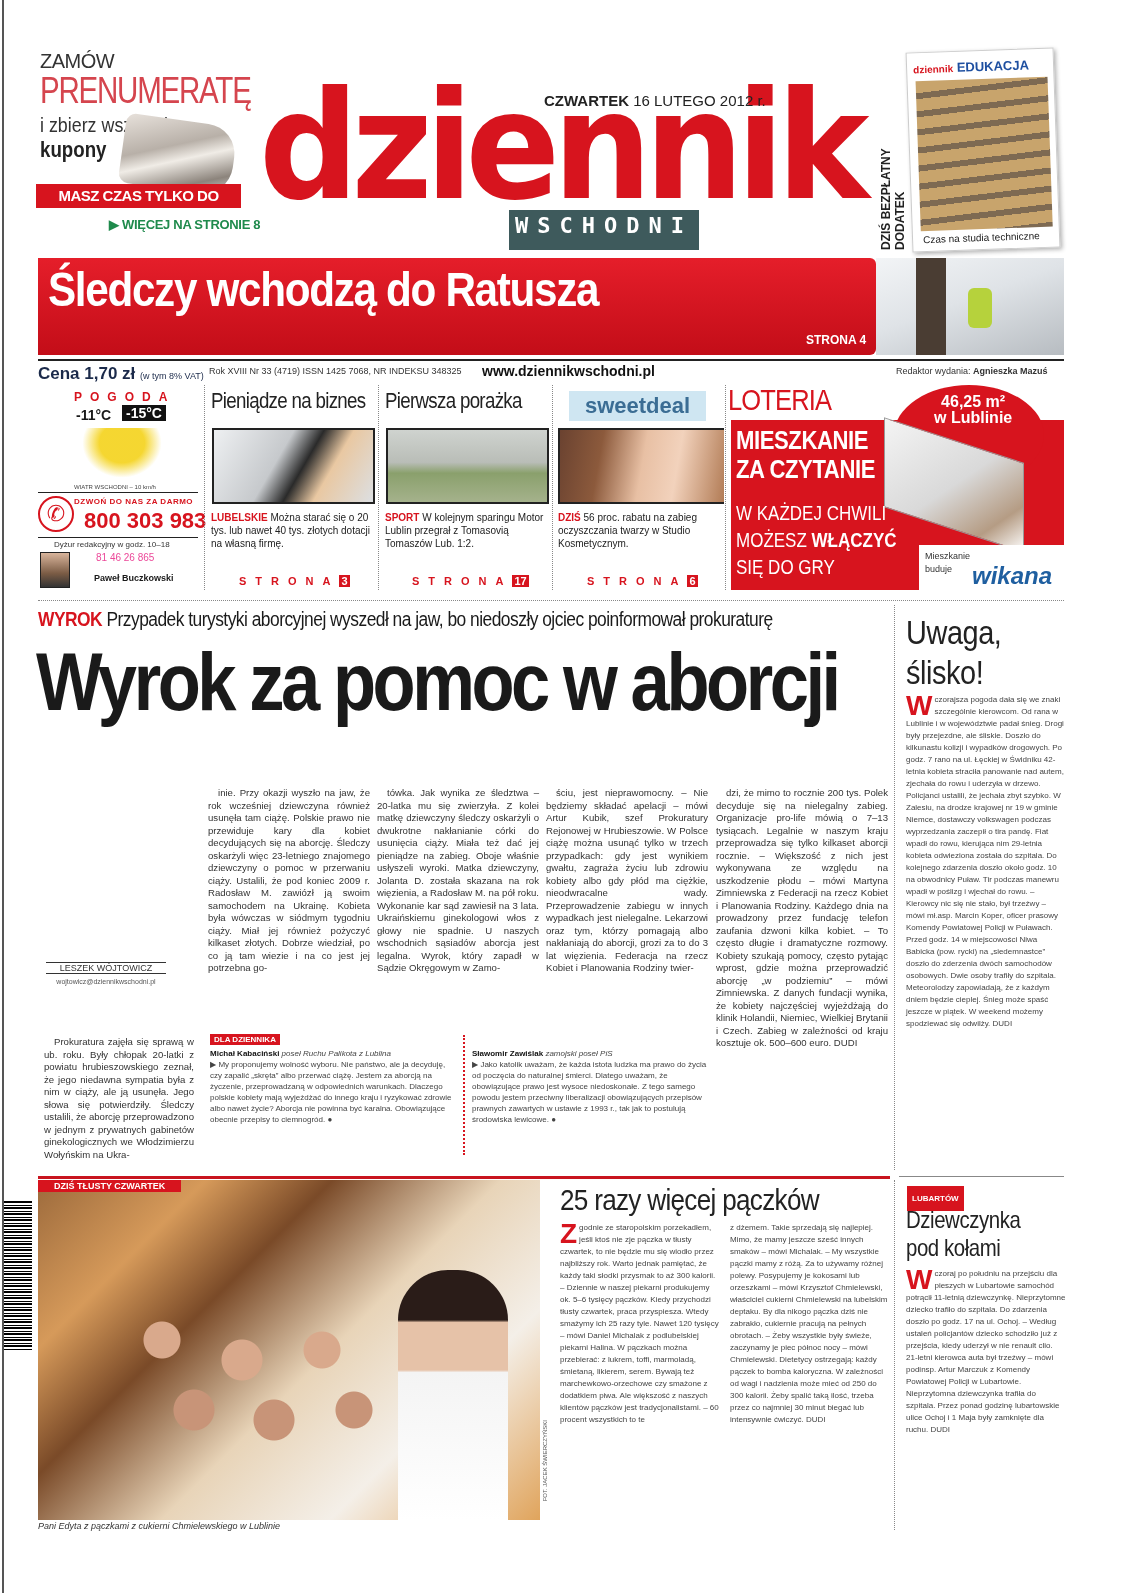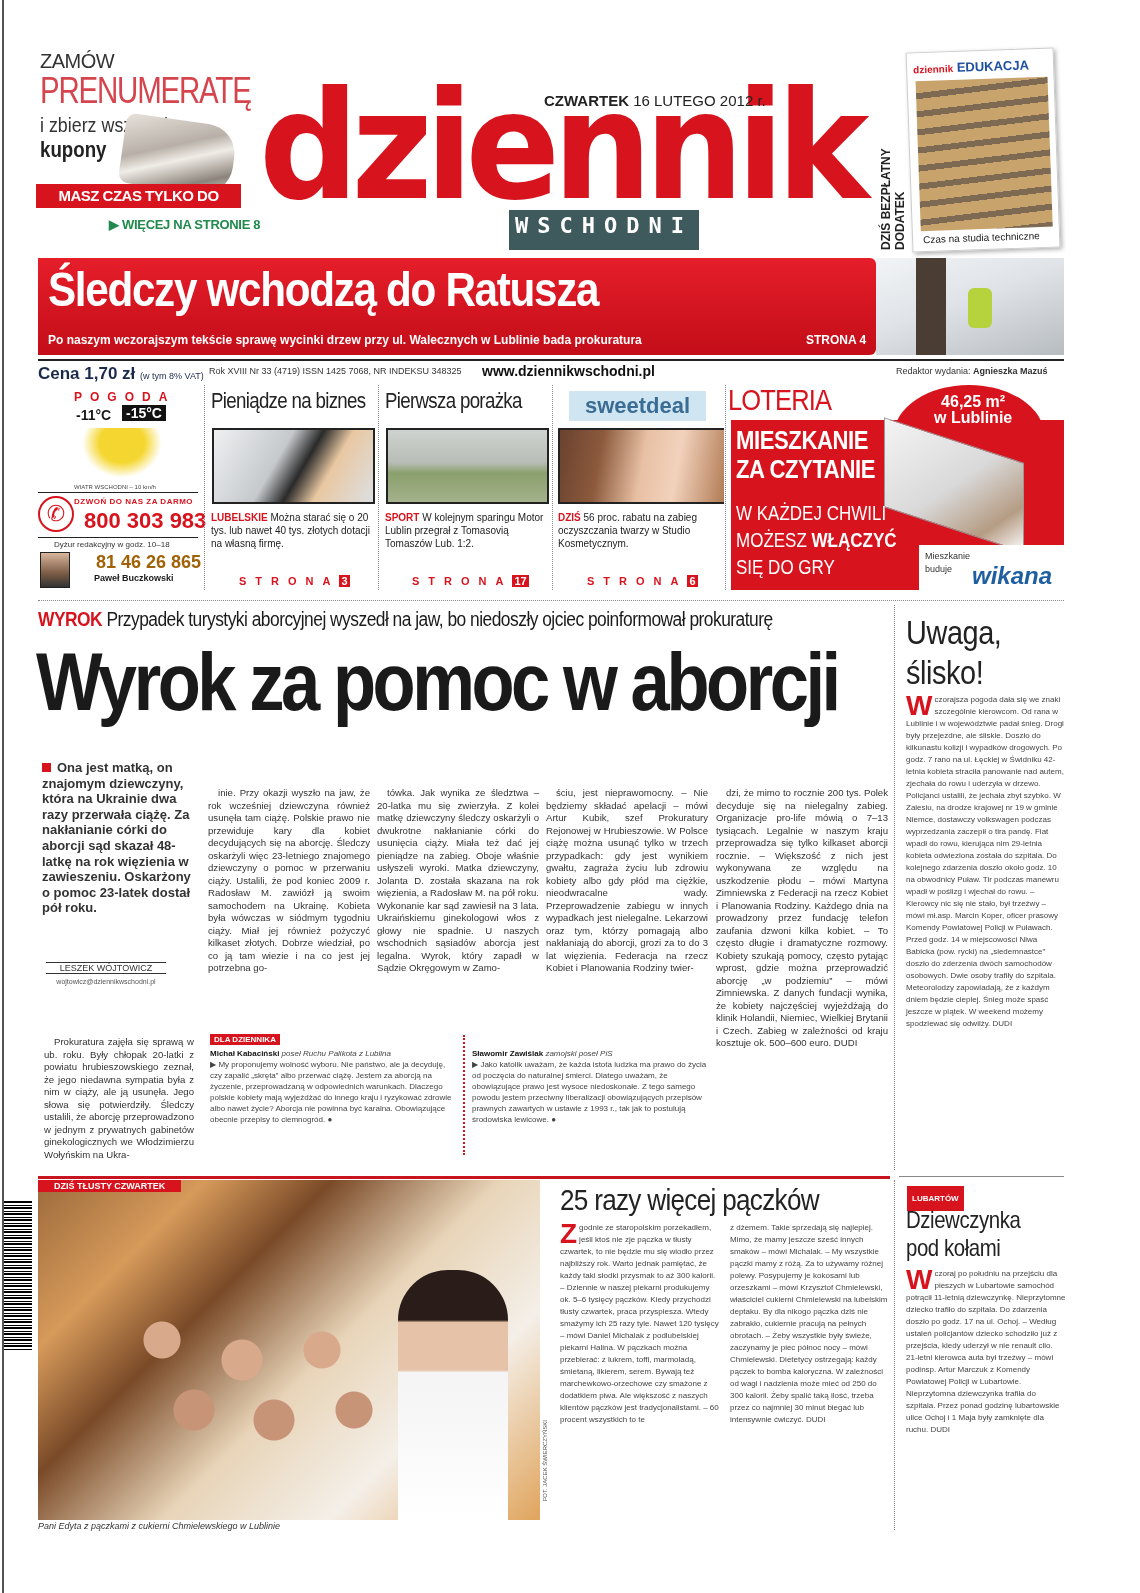--- a/index.html
+++ b/index.html
@@ -53,21 +53,21 @@
   
   .pogoda { left: 70px; top: 390px; font-size: 12px; color: #d7141e; font-weight: bold; letter-spacing: 8px; }
   .t1 { left: 72px; top: 407px; font-size: 14px; font-weight: bold; }
   .t2 { left: 118px; top: 405px; background: #111; color: #fff; font-size: 14px; font-weight: bold; padding: 0 4px; }
   .sun { left: 78px; top: 428px; width: 80px; height: 50px; background: radial-gradient(ellipse at 50% 30%,#f4d21a 0%,#f4d21a 40%,rgba(255,255,255,0) 70%); opacity: 0.9; }
   .wind { left: 70px; top: 484px; font-size: 6px; color: #444; }
   .call { left: 70px; top: 497px; font-size: 8px; font-weight: bold; color: #d7141e; letter-spacing: 0.5px; }
   .phone-icon { left: 34px; top: 496px; width: 36px; height: 36px; border: 2px solid #d7141e; border-radius: 50%; color: #d7141e; font-size: 22px; line-height: 32px; text-align: center; }
   .phone-num { left: 80px; top: 508px; font-size: 22px; font-weight: bold; color: #d7141e; }
   .duty { left: 50px; top: 540px; font-size: 8px; color: #333; }
-  .duty-num { left: 92px; top: 552px; font-size: 18px; color: #a16207; font-weight: bold; }
+  .duty-num { left: 92px; top: 552px; font-size: 10px; color: #ec4899; font-weight: normal; }
   .avatar { left: 36px; top: 552px; width: 30px; height: 36px; background: linear-gradient(180deg,#d9b59c 0%,#7b5c45 60%,#333 100%); border: 1px solid #222; }
   .duty-name { left: 90px; top: 573px; font-size: 9px; font-weight: bold; }
 
   
   .vdiv { width: 0; border-left: 1px dotted #888; }
   .teaser-h { font-size: 22px; color: #222; letter-spacing: -0.8px; transform: scaleX(0.85); transform-origin: left; white-space: nowrap; }
   .teaser-img { border: 2px solid #222; }
   .teaser-t { font-size: 10px; line-height: 13px; color: #222; }
   .teaser-t b { color: #d7141e; font-weight: bold; }
   .strona { font-size: 11px; font-weight: bold; color: #d7141e; letter-spacing: 9px; }
@@ -145,21 +145,20 @@
     <div class="supp-head">
       <span class="d">dziennik</span>
       <span class="e">EDUKACJA</span>
     </div>
     <div class="supp-img"></div>
     <div class="supp-cap">Czas na studia techniczne</div>
   </div>
 
   <div class="abs banner"></div>
   <div class="abs banner-title">Śledczy wchodzą do Ratusza</div>
-  <div class="abs banner-sub">Po naszym wczorajszym tekście sprawę wycinki drzew przy ul. Walecznych w Lublinie bada prokuratura</div>
   <div class="abs banner-page">STRONA 4</div>
   <div class="abs banner-photo">
     <div class="tree"></div>
     <div class="worker"></div>
   </div>
   <div class="abs rule" style="left:34px;top:359px;width:1026px;"></div>
 
   <div class="abs price">
     <span>Cena 1,70 zł</span>
     <small>(w tym 8% VAT)</small>
@@ -231,21 +230,20 @@
   <div class="abs wik-logo">wikana</div>
 
   <div class="abs dotrow" style="left:34px;top:600px;width:1026px;"></div>
 
   <div class="abs kicker">
     <b>WYROK</b>
     <span>Przypadek turystyki aborcyjnej wyszedł na jaw, bo niedoszły ojciec poinformował prokuraturę</span>
   </div>
   <div class="abs headline">Wyrok za pomoc w aborcji</div>
 
-  <div class="abs lead"><span class="bullet"></span><span>Ona jest matką, on znajomym dziewczyny, która na Ukrainie dwa razy przerwała ciążę. Za nakłanianie córki do aborcji sąd skazał 48-latkę na rok więzienia w zawieszeniu. Oskarżony o pomoc 23-latek dostał pół roku.</span></div>
   <div class="abs byline">LESZEK WÓJTOWICZ</div>
   <div class="abs email">wojtowicz@dziennikwschodni.pl</div>
 
   <div class="abs col" style="left:40px;top:994px;width:150px;">
       <p>Prokuratura zajęła się sprawą w ub. roku. Były chłopak 20-latki z powiatu hrubieszowskiego zeznał, że jego niedawna sympatia była z nim w ciąży, ale ją usunęła. Jego słowa się potwierdziły. Śledczy ustalili, że aborcję przeprowadzono w jednym z prywatnych gabinetów ginekologicznych we Włodzimierzu Wołyńskim na Ukra-</p>
     </div>
   <div class="abs col" style="left:204px;top:745px;width:162px;">
       <p>inie. Przy okazji wyszło na jaw, że rok wcześniej dziewczyna również usunęła tam ciążę. Polskie prawo nie przewiduje kary dla kobiet decydujących się na aborcję. Śledczy oskarżyli więc 23-letniego znajomego dziewczyny o pomoc w przerwaniu ciąży. Ustalili, że pod koniec 2009 r. Radosław M. zawiózł ją swoim samochodem na Ukrainę. Kobieta była wówczas w siódmym tygodniu ciąży. Miał jej również pożyczyć kilkaset złotych. Dobrze wiedział, po co ją tam wiezie i na co jest jej potrzebna go-</p>
     </div>
   <div class="abs col" style="left:373px;top:745px;width:162px;">

